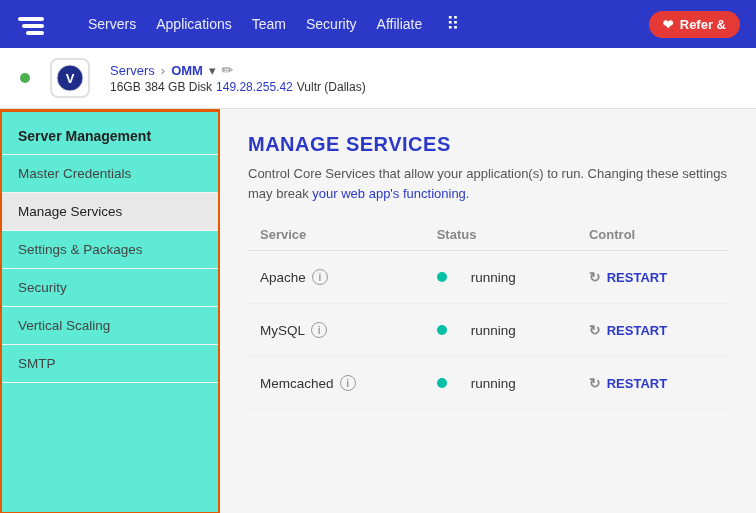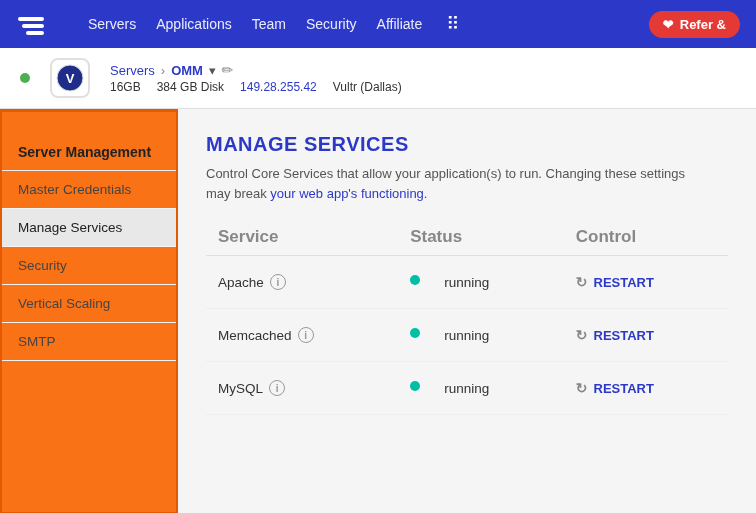--- a/index.html
+++ b/index.html
@@ -67,34 +67,34 @@
       display: flex; align-items: center; justify-content: center;
     }
     .server-details { display: flex; flex-direction: column; gap: 2px; }
     .server-breadcrumb {
       display: flex; align-items: center; gap: 6px;
       color: #2c39c8; font-size: 13px;
     }
     .server-breadcrumb .arrow { color: #888; }
     .server-breadcrumb .server-name { font-weight: 600; }
     .edit-icon { color: #888; font-size: 14px; cursor: pointer; }
-    .server-meta { display: flex; gap: 16px; color: #666; font-size: 12px; }
+    .server-meta { display: flex; gap: 4px; color: #666; font-size: 12px; }
     .server-meta span { color: #333; }
 
     
     .main-layout { display: flex; min-height: calc(513px - 48px - 60px); }
 
     
     .sidebar {
-      width: 178px;
-      background: #f97316;
+      width: 220px;
+      background: #5eead4;
       border: 2px solid #e55a00;
       border-top: 3px solid #e55a00;
       flex-shrink: 0;
-      padding-top: 16px;
+      padding-top: 0;
     }
     .sidebar-title {
       font-size: 14px;
       font-weight: 700;
       color: #222;
       padding: 16px 16px 10px;
       border-bottom: 1px solid #f0f0f0;
     }
     .sidebar-item {
       padding: 11px 16px;
@@ -130,21 +130,21 @@
       line-height: 1.5;
       max-width: 480px;
     }
     .page-desc a { color: #2c39c8; text-decoration: none; }
 
     
     .services-table { width: 100%; border-collapse: collapse; }
     .services-table th {
       text-align: left;
       color: #888;
-      font-size: 17px;
+      font-size: 13px;
       font-weight: 600;
       padding: 8px 12px;
       border-bottom: 1px solid #e0e0e0;
     }
     .services-table td {
       padding: 18px 12px;
       border-bottom: 1px solid #eee;
       font-size: 13.5px;
       color: #333;
     }
@@ -154,21 +154,21 @@
       align-items: center;
       justify-content: center;
       width: 16px; height: 16px;
       border-radius: 50%;
       border: 1.5px solid #999;
       color: #999;
       font-size: 10px;
       font-weight: 700;
       cursor: pointer;
     }
-    .status-cell { display: flex; align-items: flex-start; gap: 24px; }
+    .status-cell { display: flex; align-items: center; gap: 24px; }
     .status-dot {
       width: 10px; height: 10px;
       border-radius: 50%;
       background: #00bfa5;
       flex-shrink: 0;
     }
     .status-text { color: #333; font-size: 13.5px; }
     .restart-btn {
       display: flex; align-items: center; gap: 6px;
       color: #2c39c8;
@@ -236,20 +236,21 @@
     </div>
   </div>
 </div>
 
 <div class="main-layout">
 
   <aside class="sidebar">
     <div class="sidebar-title">Server Management</div>
     <div class="sidebar-item">Master Credentials</div>
     <div class="sidebar-item active">Manage Services</div>
+    <div class="sidebar-item">Settings &amp; Packages</div>
     <div class="sidebar-item">Security</div>
     <div class="sidebar-item">Vertical Scaling</div>
     <div class="sidebar-item">SMTP</div>
   </aside>
 
   <main class="content">
     <h1 class="page-title">MANAGE SERVICES</h1>
     <p class="page-desc">
       <span>Control Core Services that allow your application(s) to run. Changing these settings may break </span><a href="#">your web app's functioning.</a>
     </p>
@@ -279,41 +280,41 @@
           <td>
             <button class="restart-btn">
               <span class="restart-icon">↻</span>
               <span>RESTART</span>
             </button>
           </td>
         </tr>
         <tr>
           <td>
             <div class="service-name-cell">
-              <span>Memcached</span>
+              <span>MySQL</span>
               <span class="info-icon">i</span>
             </div>
           </td>
           <td>
             <div class="status-cell">
               <div class="status-dot"></div>
               <span class="status-text">running</span>
             </div>
           </td>
           <td>
             <button class="restart-btn">
               <span class="restart-icon">↻</span>
               <span>RESTART</span>
             </button>
           </td>
         </tr>
         <tr>
           <td>
             <div class="service-name-cell">
-              <span>MySQL</span>
+              <span>Memcached</span>
               <span class="info-icon">i</span>
             </div>
           </td>
           <td>
             <div class="status-cell">
               <div class="status-dot"></div>
               <span class="status-text">running</span>
             </div>
           </td>
           <td>

